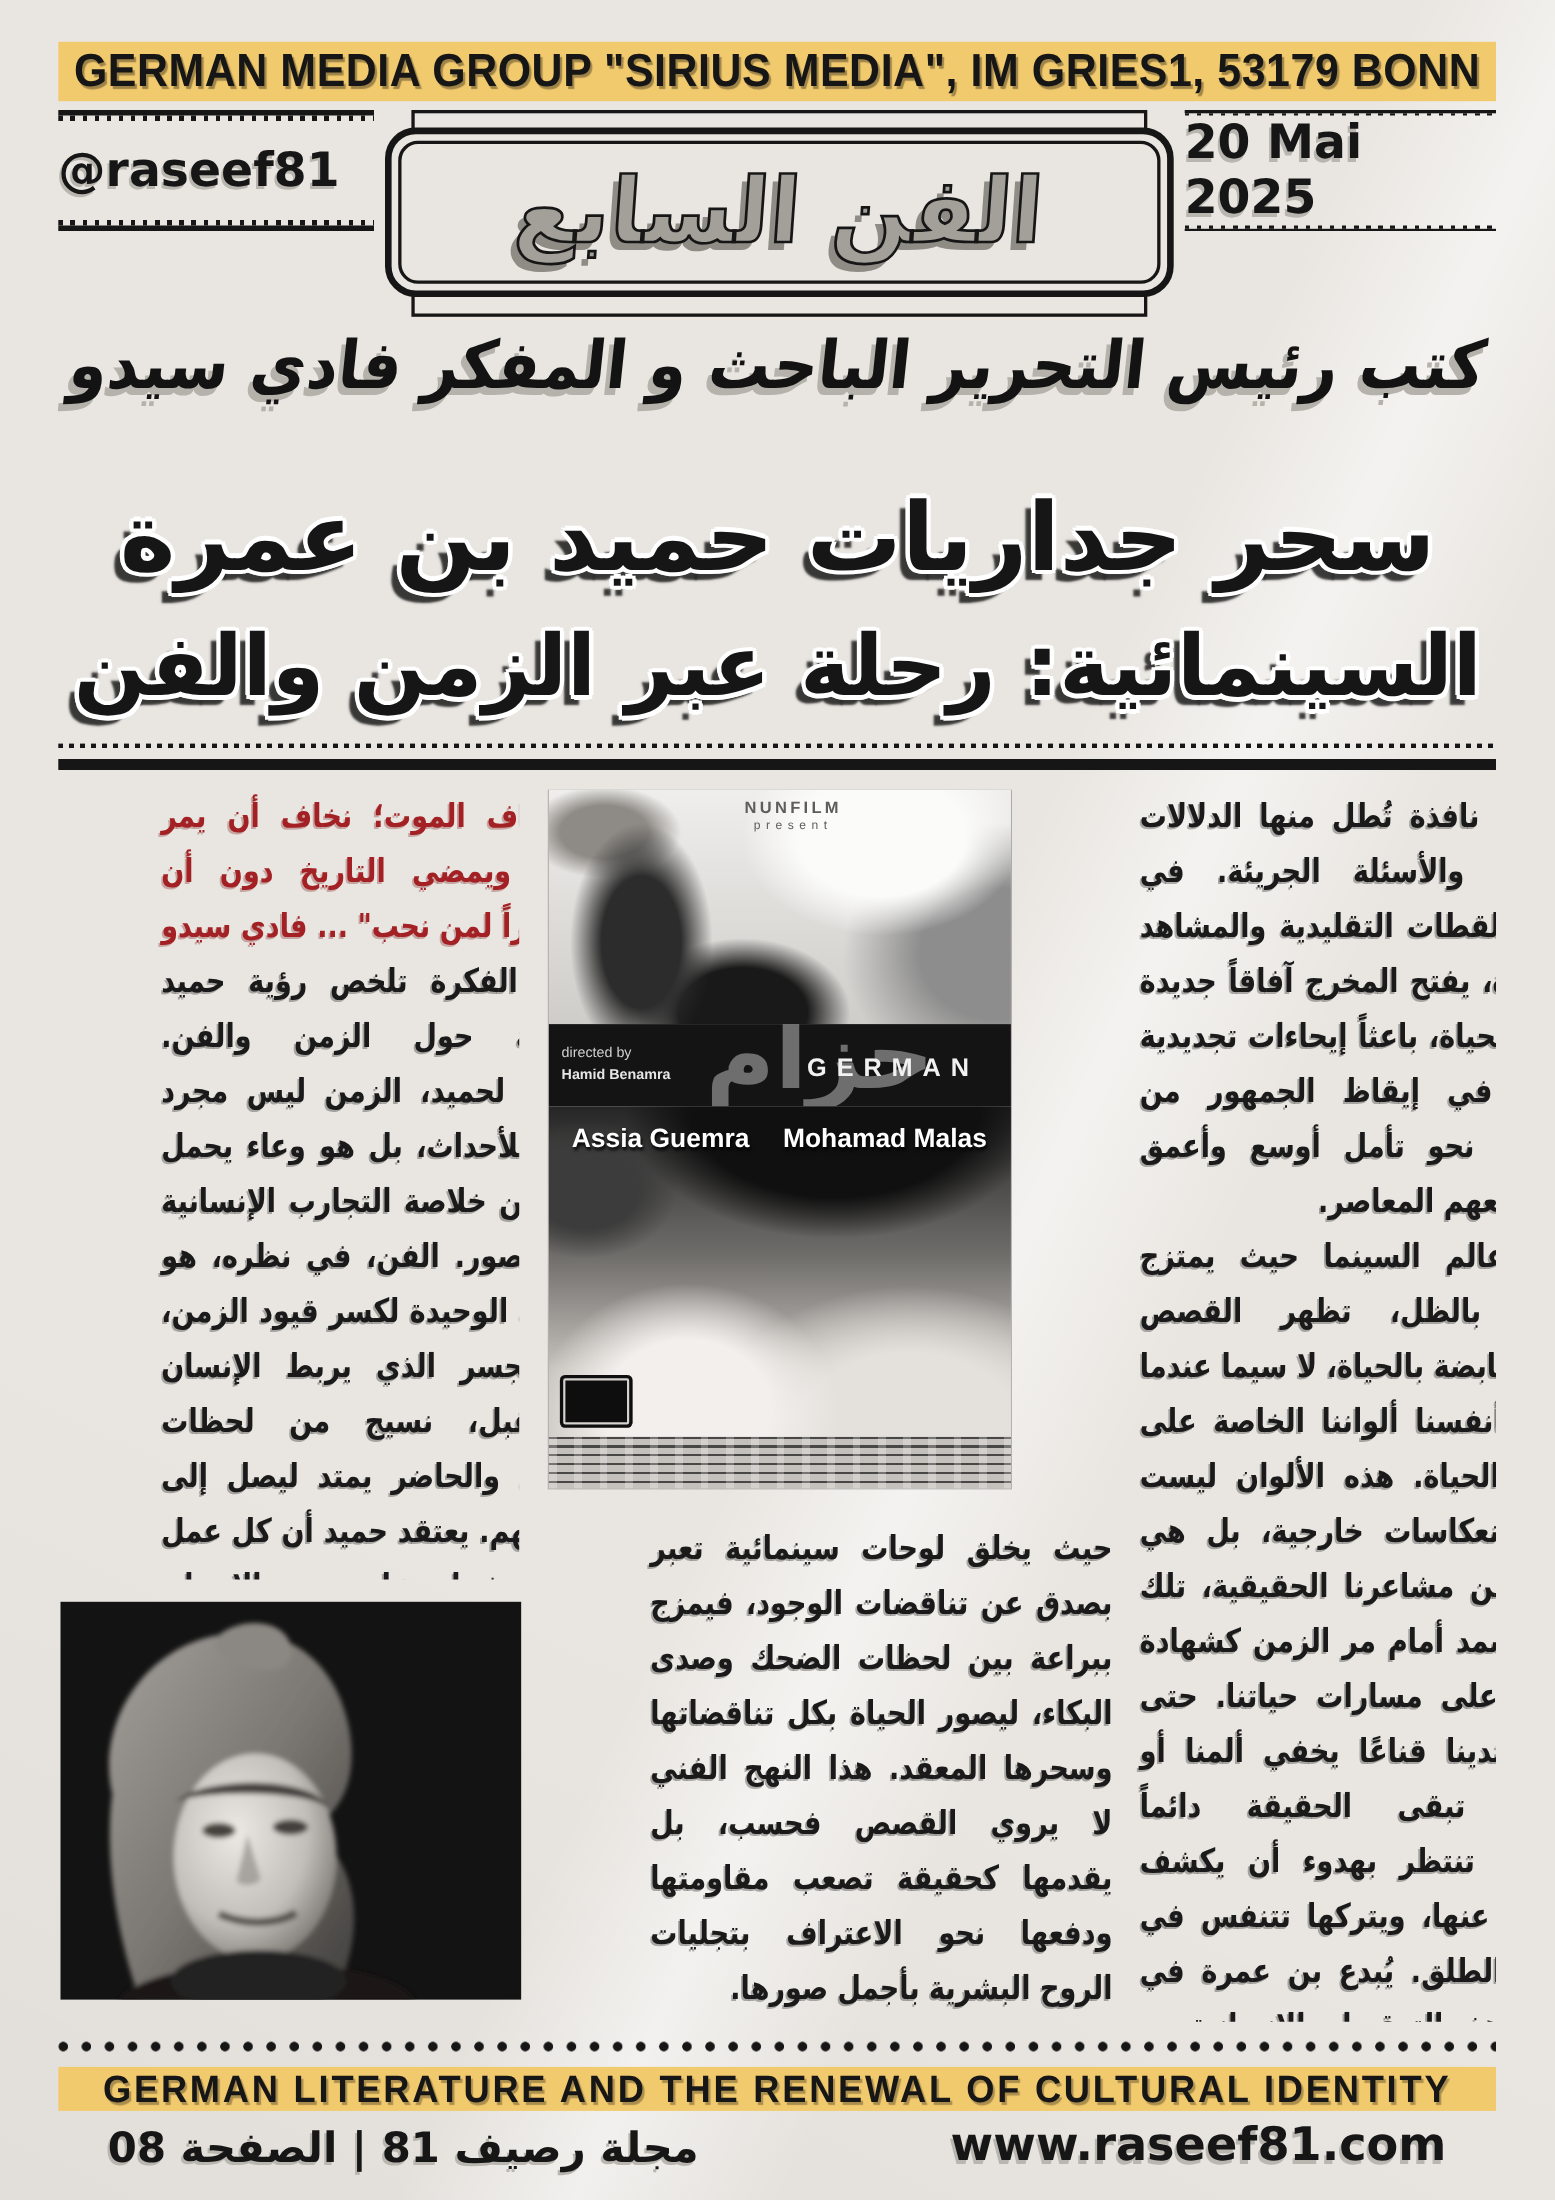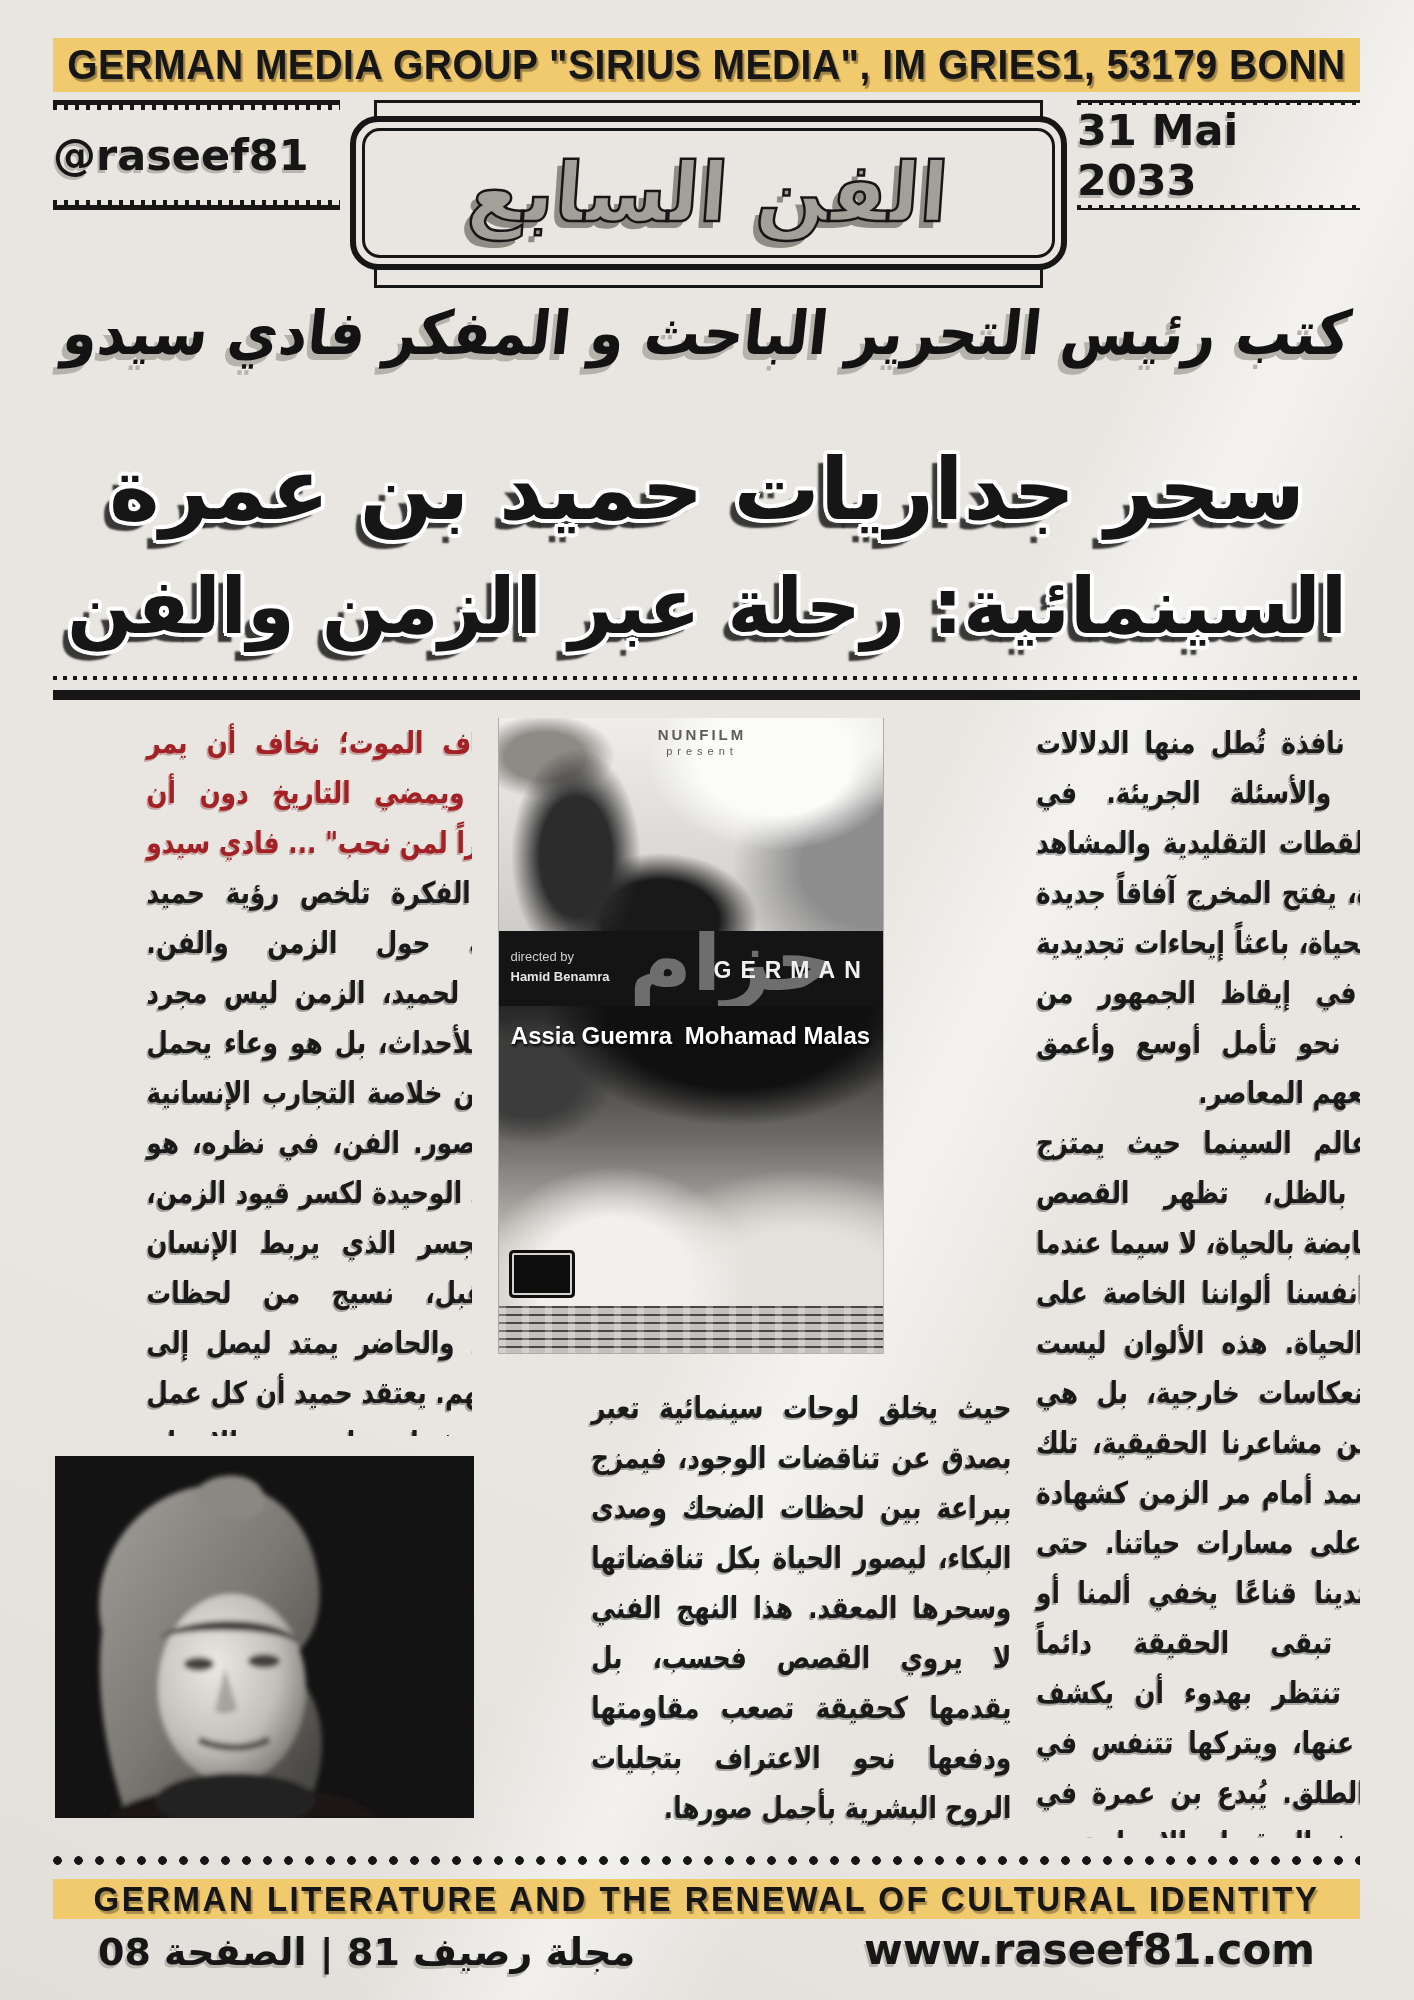--- a/index.html
+++ b/index.html
@@ -80,21 +80,21 @@
     width:122%;transform:scaleX(.82);transform-origin:top right;
     text-shadow:-2px 2px 0 rgba(40,40,40,.35);
   }
   .indent{text-indent:24px;}
   .red{color:#a32024;text-shadow:-2px 2px 0 rgba(120,20,20,.3);}
   .left-textblock{height:718px;overflow:hidden;}
   
   .portrait{margin:20px 0 0 -8px;width:427px;height:362px;}
   .portrait svg{display:block;width:100%;height:100%;}
   
-  .poster{margin:0;width:384px;height:635px;box-shadow:0 0 0 1px rgba(0,0,0,.25);
+  .poster{margin:0;width:420px;height:635px;box-shadow:0 0 0 1px rgba(0,0,0,.25);
     position:relative;background:#ddd;}
   .poster-top{
     position:relative;height:213px;
     background:
       radial-gradient(90px 150px at 20% 65%, #2c2c2c 0 40%, rgba(44,44,44,0) 72%),
       radial-gradient(130px 90px at 42% 95%, #191919 0 45%, rgba(25,25,25,0) 75%),
       radial-gradient(100px 60px at 12% 18%, #8e8b86 0 40%, rgba(142,139,134,0) 70%),
       radial-gradient(170px 120px at 72% 20%, #fbfbfa 0 45%, rgba(251,251,250,0) 75%),
       radial-gradient(200px 170px at 97% 70%, #8d8d8d 0 35%, rgba(141,141,141,0) 70%),
       linear-gradient(180deg,#efeeec,#cfcdc9);
@@ -166,21 +166,21 @@
       <div class="backplate"></div>
       <div class="titlebox">
         <div class="titlebox-inner">
           <span class="mag-title">الفن السابع</span>
         </div>
       </div>
     </div>
     <div class="strip">
       <div class="rule-solid"></div>
       <div class="rule-dotted"></div>
-      <div class="strip-text right">31 Mai 2033</div>
+      <div class="strip-text right">20 Mai 2025</div>
       <div class="rule-dotted"></div>
       <div class="rule-solid"></div>
     </div>
   </div>
 
   <h2 class="byline">كتب رئيس التحرير الباحث و المفكر فادي سيدو</h2>
   <h1 class="main-head">
     <span class="l1 outlined">سحر جداريات حميد بن عمرة</span>
     <span class="l2 outlined">السينمائية: رحلة عبر الزمن والفن</span>
   </h1>

